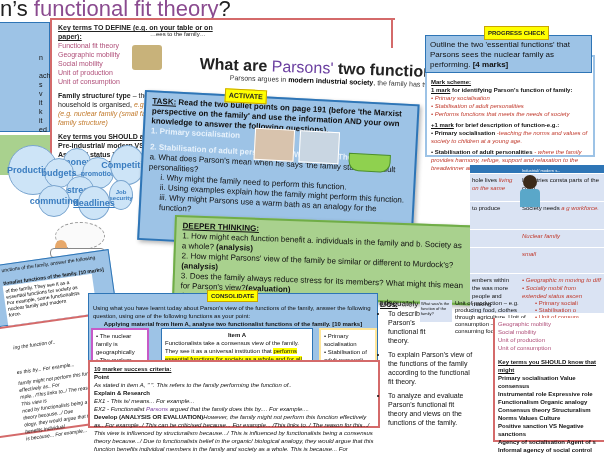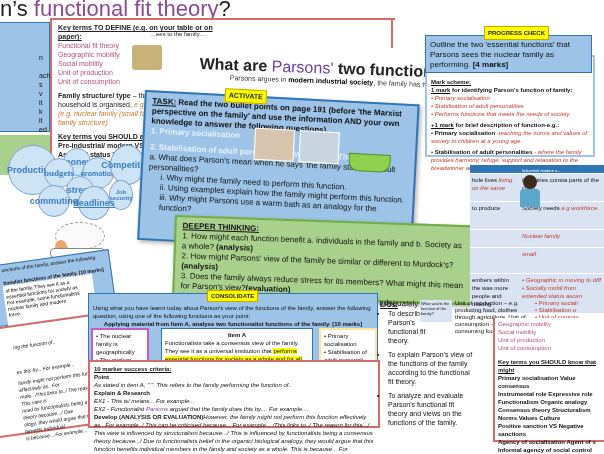--- a/index.html
+++ b/index.html
@@ -134,21 +134,21 @@
   <div class="abs" style="left:80px;top:25px;width:30px;height:25px;background:#c8b27a;border-radius:3px;"></div>
   <div class="abs" style="left:98px;top:10px;font-size:6px;">…ees to the family…</div>
 </div>
 <div class="abs red-line-top"></div>
 <div class="abs red-line-down"></div>
 
 <div class="bubble" style="left:8px;top:145px;width:50px;height:50px;">Productivity</div>
 <div class="bubble" style="left:63px;top:148px;width:28px;height:28px;">money</div>
 <div class="bubble" style="left:82px;top:157px;width:32px;height:32px;font-size:7px;">promotion</div>
 <div class="bubble" style="left:110px;top:145px;width:35px;height:40px;">Competition</div>
-<div class="bubble" style="left:44px;top:158px;width:30px;height:30px;font-family:Liberation Serif, serif;">budgets</div>
+<div class="bubble" style="left:44px;top:158px;width:30px;height:30px;">budgets</div>
 <div class="bubble" style="left:66px;top:176px;width:28px;height:28px;">stress</div>
 <div class="bubble" style="left:109px;top:180px;width:24px;height:30px;font-size:6px;">Job security</div>
 <div class="bubble" style="left:38px;top:185px;width:32px;height:32px;">commuting</div>
 <div class="bubble" style="left:78px;top:186px;width:32px;height:34px;text-decoration:underline;">deadlines</div>
 <div class="abs" style="left:55px;top:222px;width:50px;height:28px;border:1px dashed #999;border-radius:50%;background:#fafafa;"></div>
 <div class="abs" style="left:55px;top:240px;width:12px;height:14px;background:#e7a86a;border-radius:50% 50% 20% 20%;"></div>
 <div class="abs bath-tub"></div>
 <div class="abs green-base"></div>
 
 <div class="abs main-title">

